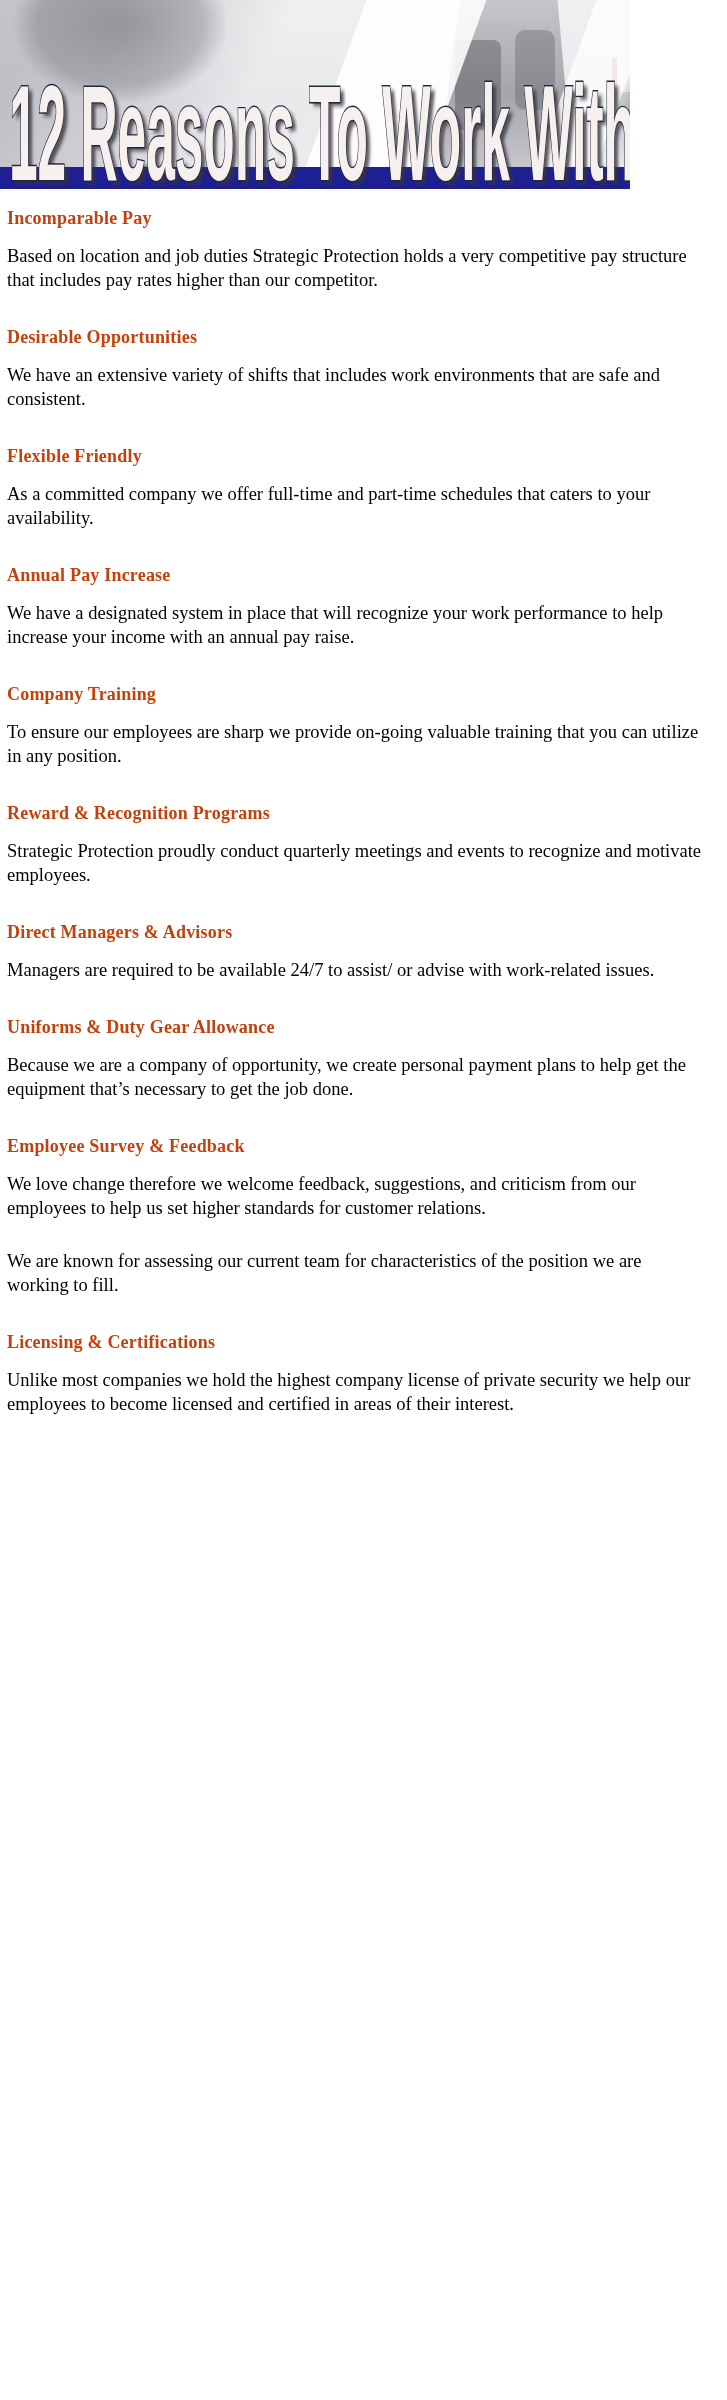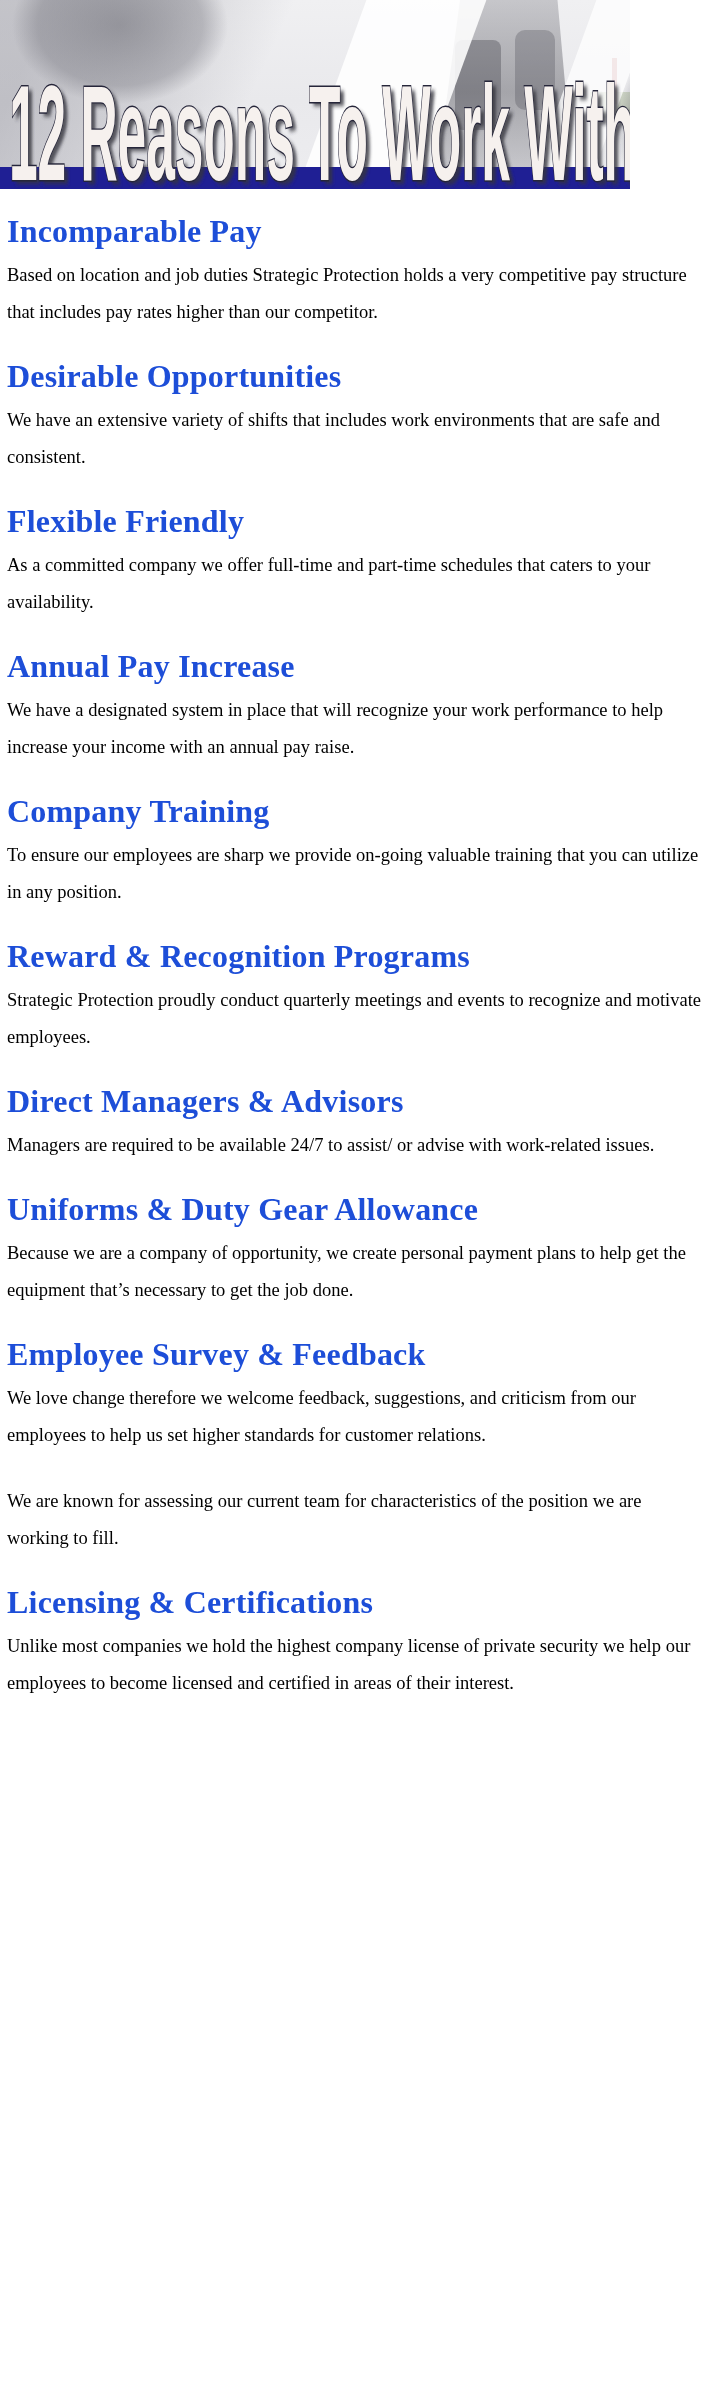--- a/index.html
+++ b/index.html
@@ -92,30 +92,30 @@
     position: absolute;
     left: 0; top: 0;
   }
 
   
   .content {
     padding: 13px 20px 0 7px;
   }
   .sec { margin: 0; }
   .sec-h {
-    font-size: 32px;
+    font-size: 18px;
     font-weight: bold;
     line-height: 32px;
-    margin: 13px 0 10px 0;
+    margin: 0 0 10px 0;
     letter-spacing: 0.2px;
-    color: #1d4ed8;
+    color: #c2410c;
   }
   .sec-p {
     font-size: 18.5px;
-    line-height: 37px;
+    line-height: 24px;
     margin: 0 0 29px 0;
     color: #000000;
   }
 </style>
 <title>12 Reasons To Work With Us</title></head>
 <body>
 
 <div class="header">
   <div class="hd-layer hd-base"></div>
   <div class="hd-layer hd-left-figure"></div>

